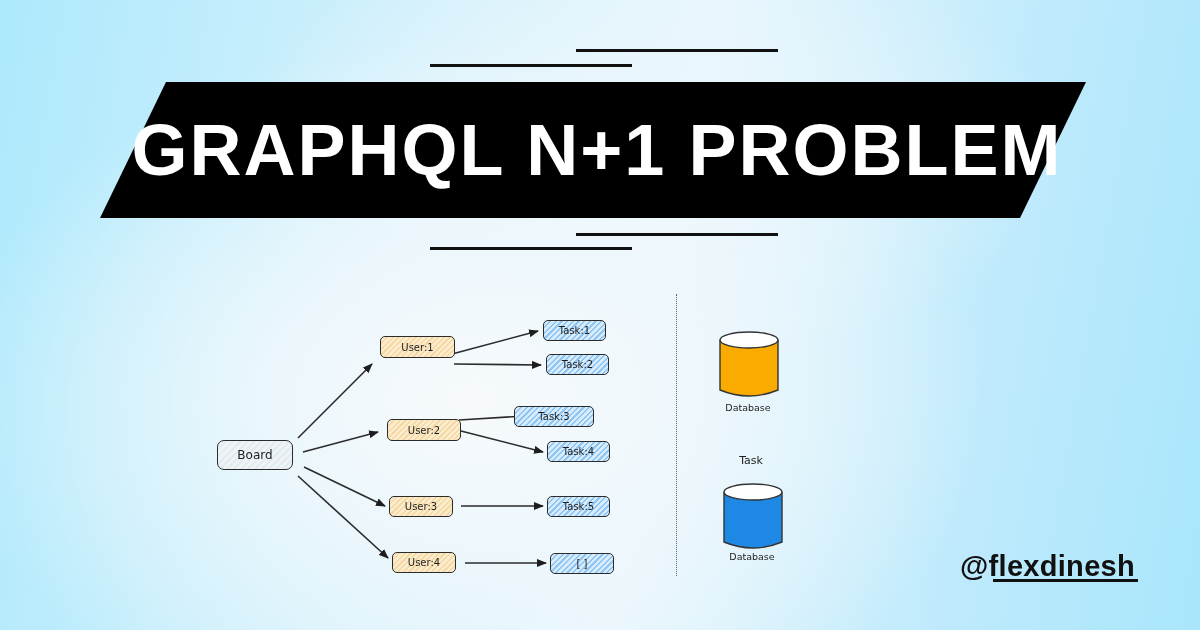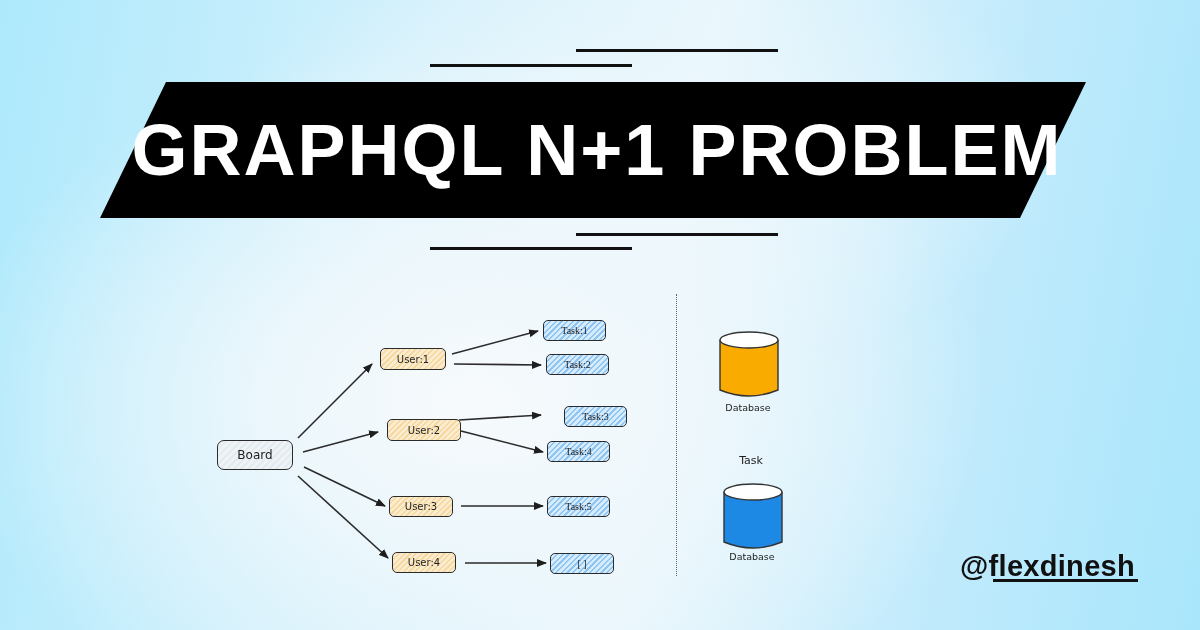--- a/index.html
+++ b/index.html
@@ -26,21 +26,20 @@
   }
   .node.board {
     background: repeating-linear-gradient(135deg, #e3ebf0 0 2px, #eef3f6 2px 5px);
     font-size: 12px; border-radius: 7px;
   }
   .node.user {
     background: repeating-linear-gradient(135deg, #f5d9a1 0 1.5px, #fbecd0 1.5px 4px);
   }
   .node.task {
     background: repeating-linear-gradient(135deg, #8ec5f2 0 1.5px, #d6ebfb 1.5px 4px);
-    font-family: Liberation Serif, serif;
   }
   svg.arrows { position: absolute; left: 0; top: 0; }
   .db-label { position: absolute; font-size: 11px; color: #1e1e1e; font-family: "DejaVu Sans", sans-serif; text-align: center; }
   .db-caption { position: absolute; font-size: 9.5px; color: #1e1e1e; font-family: "DejaVu Sans", sans-serif; text-align: center; }
   .divider { position: absolute; left: 676px; top: 294px; width: 0; height: 282px; border-left: 1.5px dotted #666; }
   .handle {
     position: absolute; left: 960px; top: 550px; font-family: "Liberation Sans", sans-serif;
     font-weight: 700; font-size: 29px; color: #111; letter-spacing: 0.3px;
   }
   .handle-underline { position: absolute; left: 993px; top: 579px; width: 145px; height: 3px; background: #111; }
@@ -75,28 +74,28 @@
     <line x1="454" y1="364" x2="541" y2="365"></line>
     <line x1="459" y1="420" x2="541" y2="415"></line>
     <line x1="461" y1="431" x2="543" y2="452"></line>
     <line x1="461" y1="506" x2="543" y2="506"></line>
     <line x1="465" y1="563" x2="546" y2="563"></line>
   </g>
 </svg>
 
 <div class="node board" style="left:217px; top:440px; width:76px; height:30px;">Board</div>
 
-<div class="node user" style="left:380px; top:348px; width:66px; height:22px;">User:1</div>
+<div class="node user" style="left:380px; top:336px; width:75px; height:22px;">User:1</div>
 <div class="node user" style="left:387px; top:419px; width:74px; height:22px;text-align:right;">User:2</div>
 <div class="node user" style="left:389px; top:496px; width:64px; height:21px;">User:3</div>
 <div class="node user" style="left:392px; top:552px; width:64px; height:21px;">User:4</div>
 
 <div class="node task" style="left:543px; top:320px; width:63px; height:21px;">Task:1</div>
 <div class="node task" style="left:546px; top:354px; width:63px; height:21px;text-align:right;">Task:2</div>
-<div class="node task" style="left:564px; top:406px; width:63px; height:21px;">Task:3</div>
+<div class="node task" style="left:514px; top:406px; width:80px; height:21px;">Task:3</div>
 <div class="node task" style="left:547px; top:441px; width:63px; height:21px;">Task:4</div>
 <div class="node task" style="left:547px; top:496px; width:63px; height:21px;">Task:5</div>
 <div class="node task" style="left:550px; top:553px; width:64px; height:21px;">[ ]</div>
 
 <div class="divider"></div>
 
 <div class="db-label" style="left:718px; top:312px; width:60px;margin-top:40px;">User</div>
 <svg style="position:absolute; left:716px; top:330px;" width="66" height="72" viewBox="0 0 66 72">
   <path d="M4,10 L4,60 Q33,72 62,60 L62,10" fill="#f9ab00" stroke="#333" stroke-width="1.4"></path>
   <ellipse cx="33" cy="10" rx="29" ry="8" fill="#ffffff" stroke="#333" stroke-width="1.4"></ellipse>

